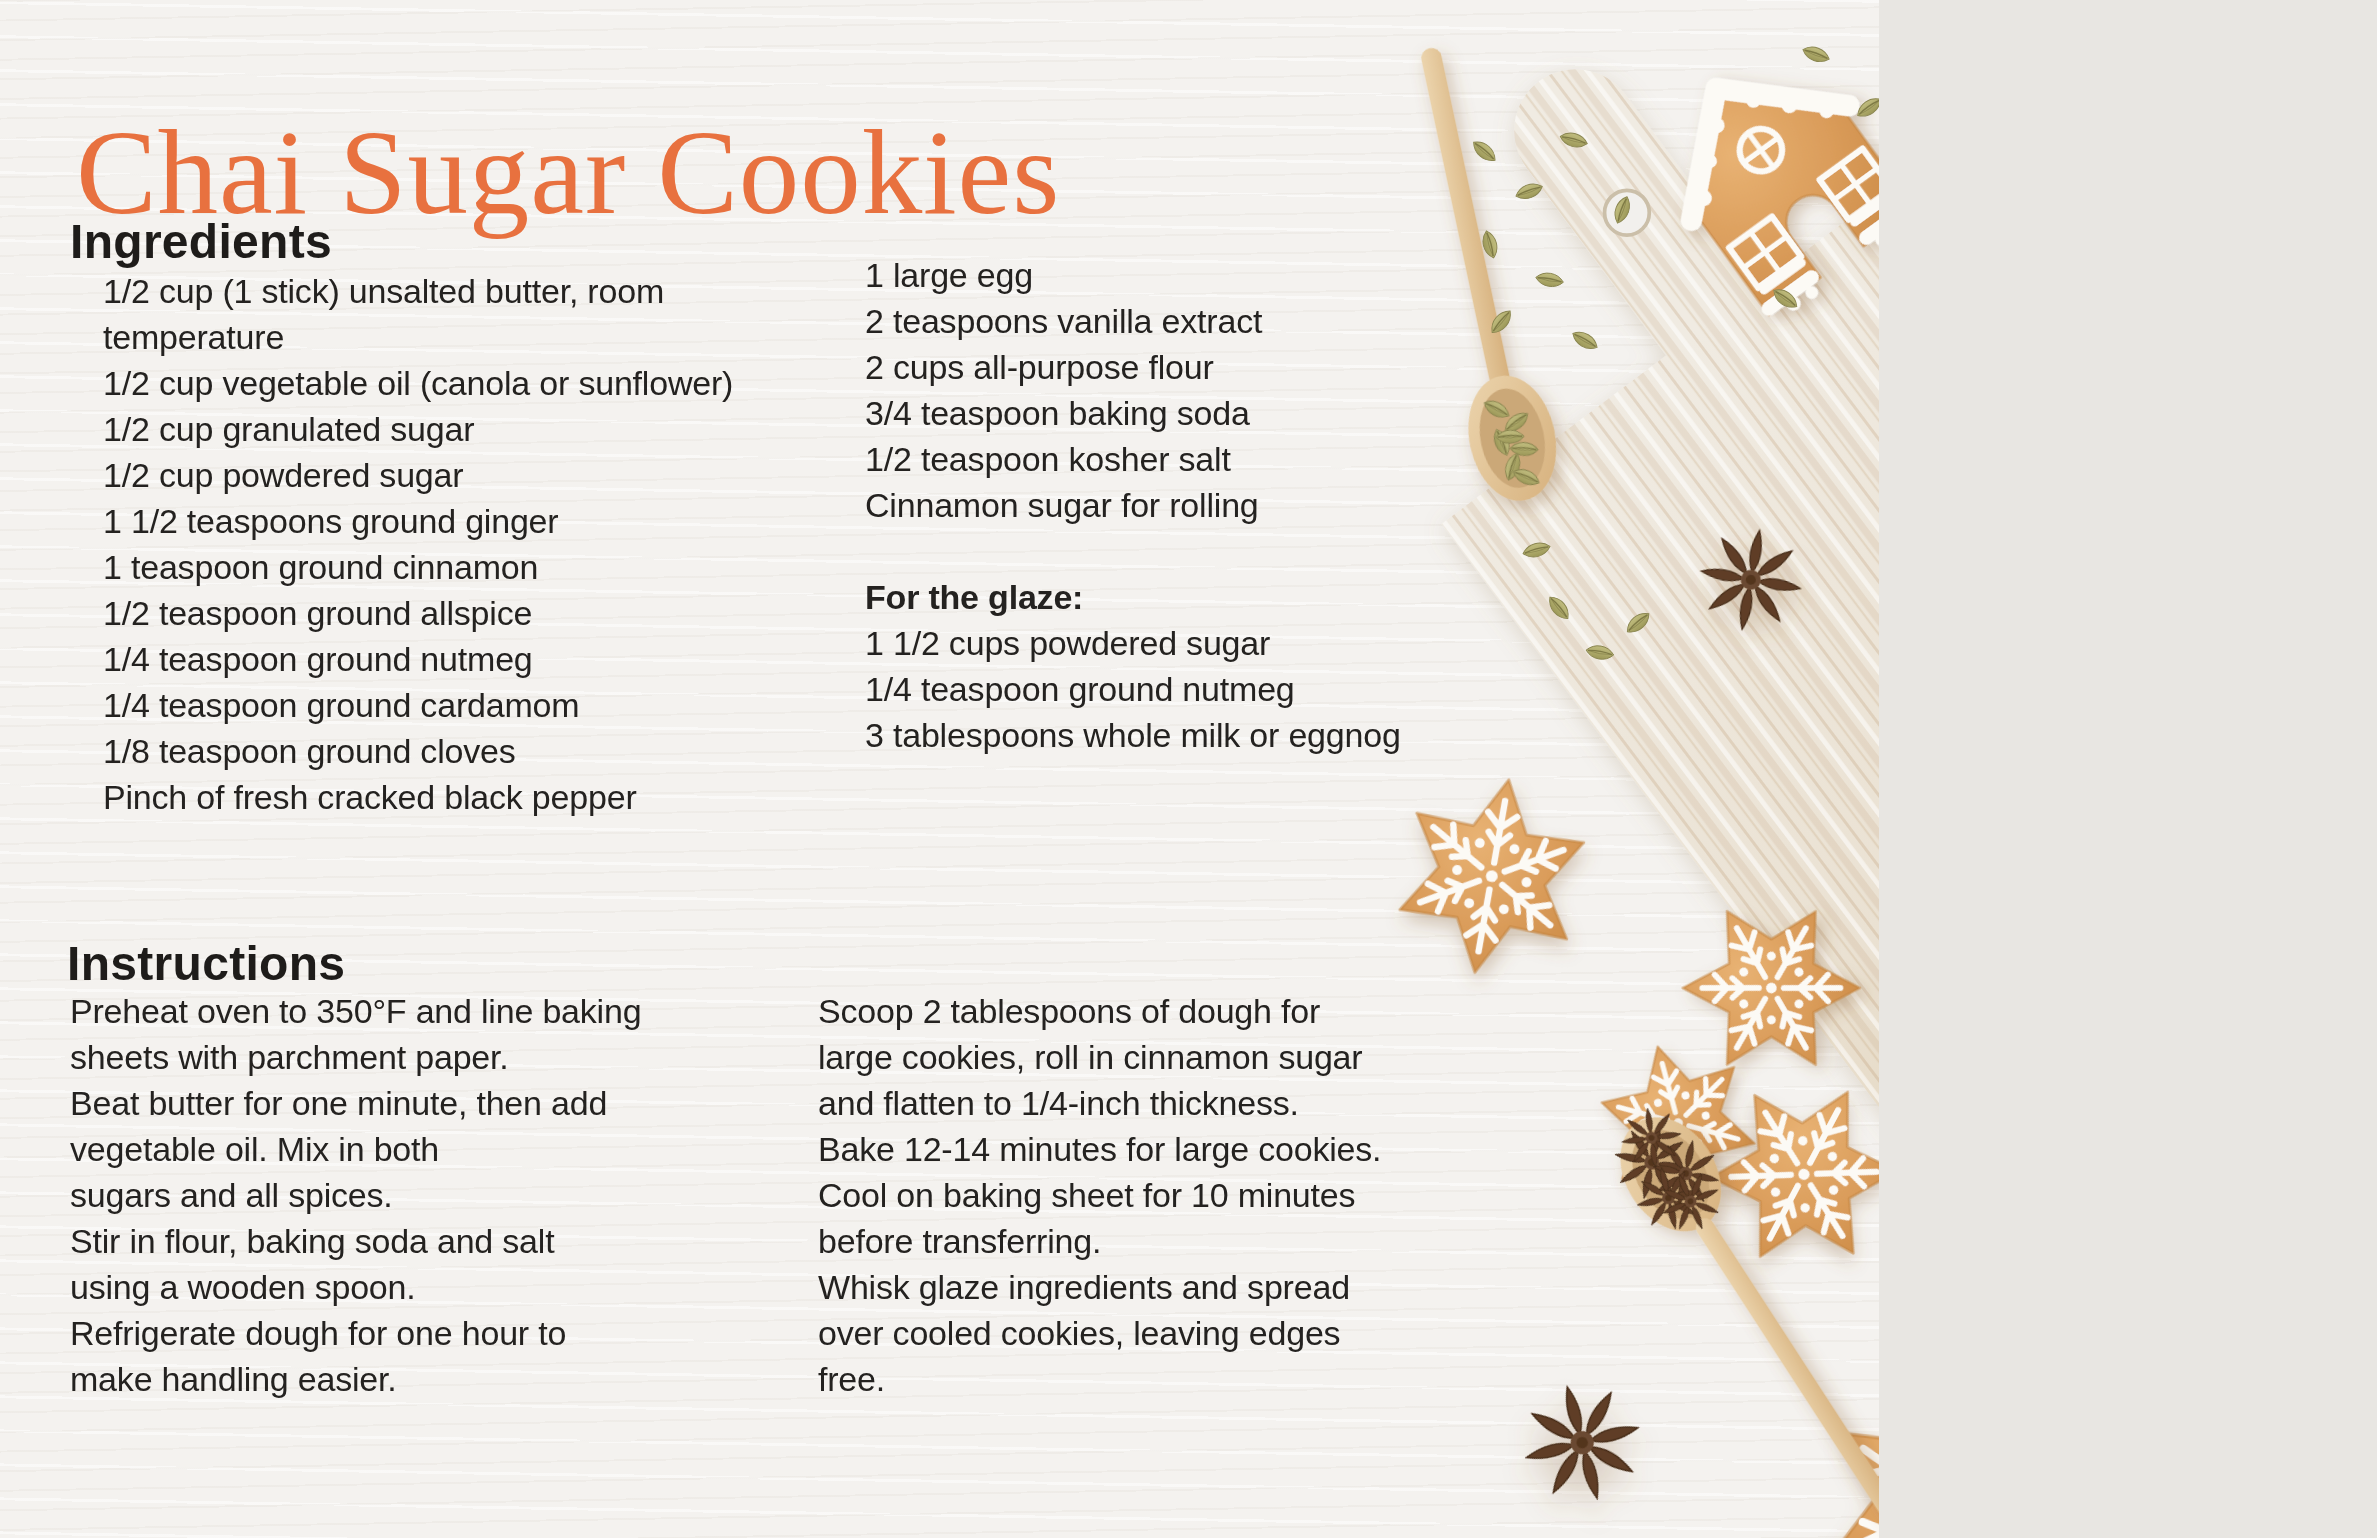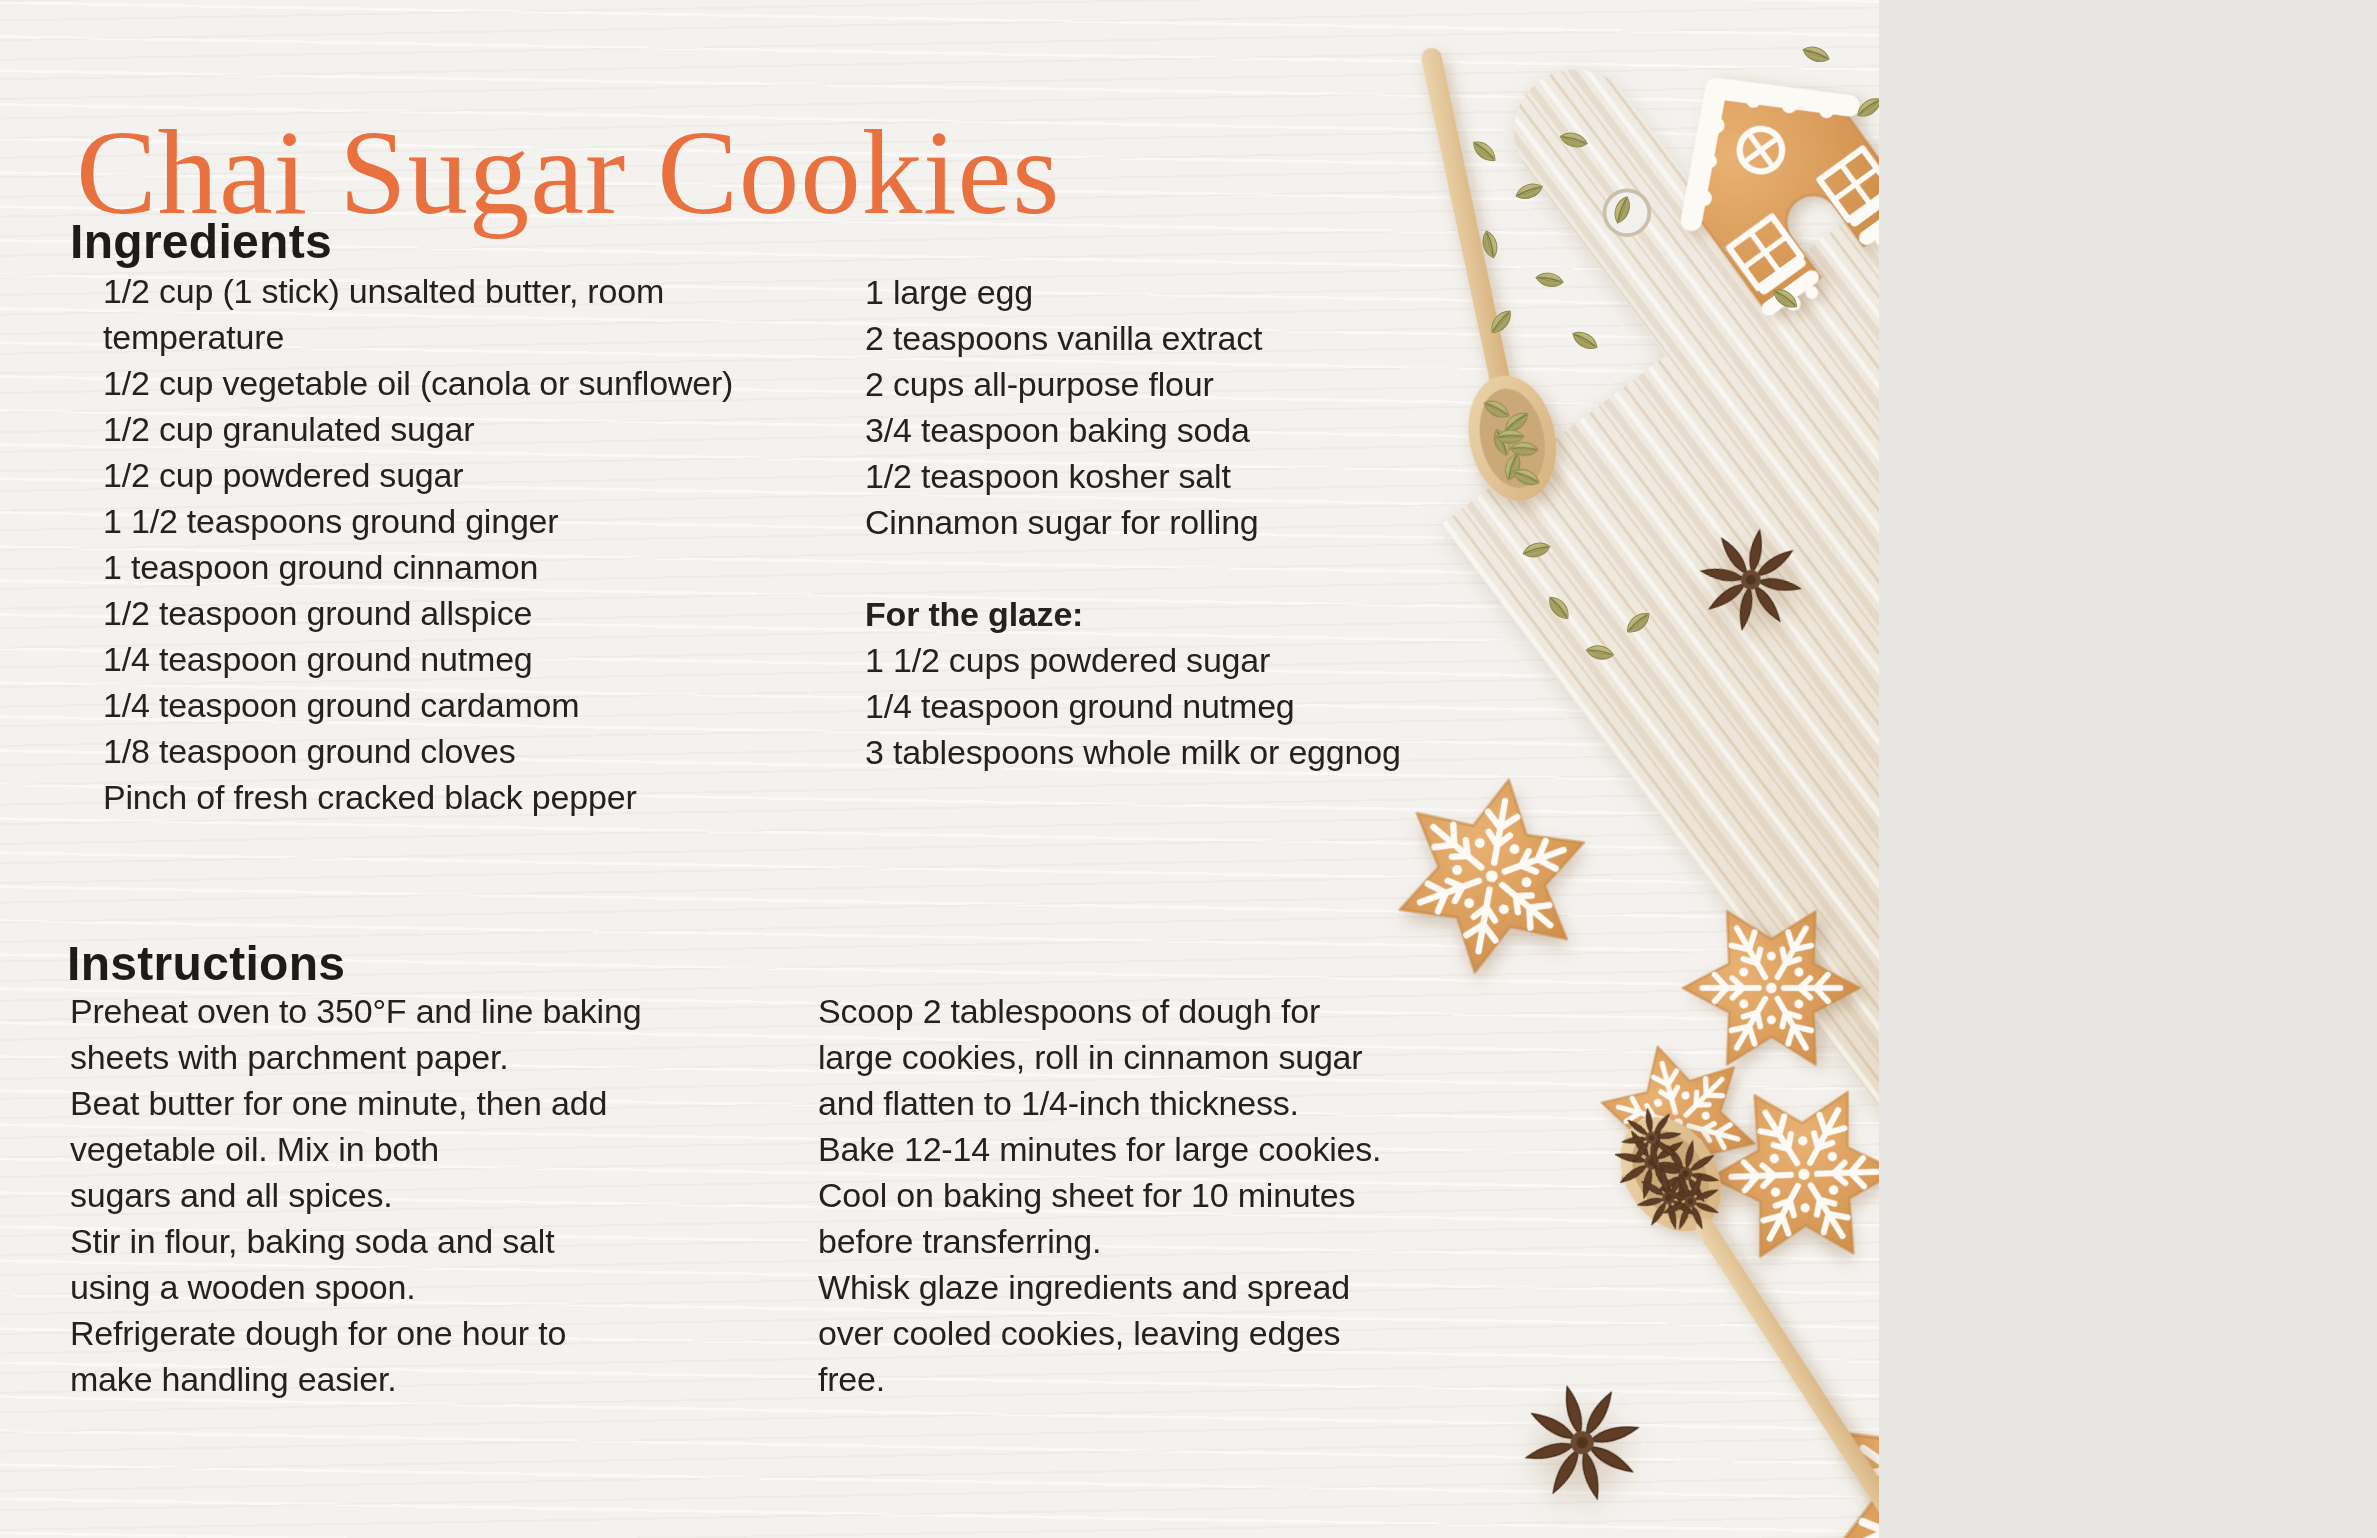--- a/index.html
+++ b/index.html
@@ -280,21 +280,21 @@
         <div class="line">1/2 cup powdered sugar</div>
         <div class="line">1 1/2 teaspoons ground ginger</div>
         <div class="line">1 teaspoon ground cinnamon</div>
         <div class="line">1/2 teaspoon ground allspice</div>
         <div class="line">1/4 teaspoon ground nutmeg</div>
         <div class="line">1/4 teaspoon ground cardamom</div>
         <div class="line">1/8 teaspoon ground cloves</div>
         <div class="line">Pinch of fresh cracked black pepper</div>
       </div>
 
-    <div class="col" style="left:865px; top:269px; width:681px;">
+    <div class="col" style="left:865px; top:252px; width:681px;">
       <div>
 
       <div class="line">1 large egg</div>
           <div class="line">2 teaspoons vanilla extract</div>
           <div class="line">2 cups all-purpose flour</div>
           <div class="line">3/4 teaspoon baking soda</div>
           <div class="line">1/2 teaspoon kosher salt</div>
           <div class="line">Cinnamon sugar for rolling</div>
         </div>
       <div class="line glaze-head">For the glaze:</div>

